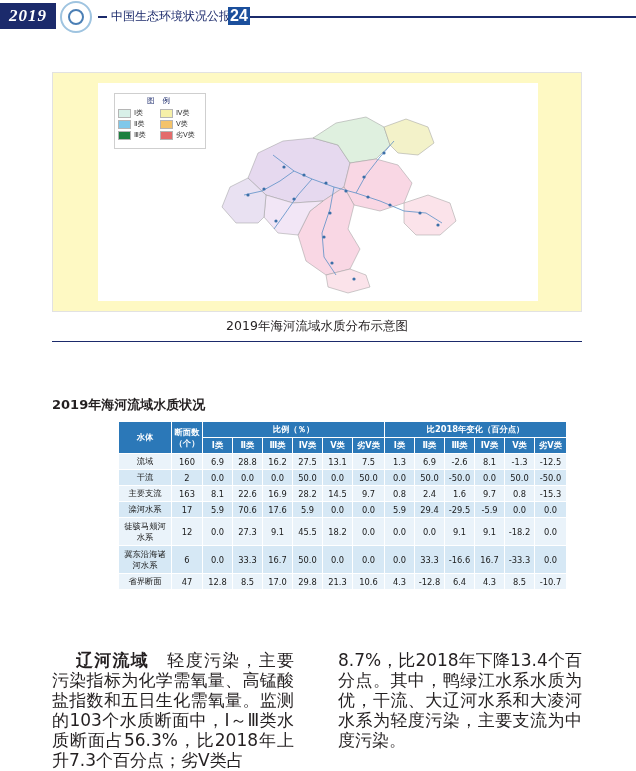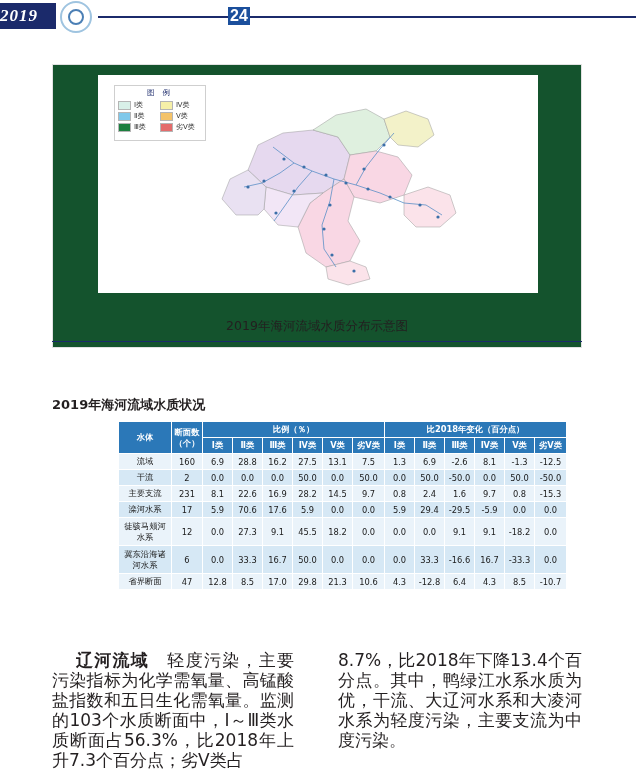--- a/index.html
+++ b/index.html
@@ -23,20 +23,21 @@
     border-bottom:none;
   }
   .year-badge{
     position:absolute;left:0;top:3px;width:56px;height:26px;
     background:#1b2a6b;
     color:#ffffff;
     font-style:italic;
     font-weight:bold;
     font-size:17px;
     letter-spacing:1px;
+    text-align:center;
     line-height:26px;
     font-family:"Liberation Serif","DejaVu Serif",serif;
   }
   .ring-outer{
     position:absolute;left:60px;top:1px;width:32px;height:32px;
     border:2px solid #9fc4e0;border-radius:50%;
     box-sizing:border-box;
   }
   .ring-inner{
     position:absolute;left:68px;top:9px;width:16px;height:16px;
@@ -55,22 +56,22 @@
     font-family:"DejaVu Sans",sans-serif;
   }
   .page-num{
     position:absolute;left:228px;top:7px;
     width:22px;height:18px;background:#1b4f9c;color:#fff;
     font-size:16px;font-weight:bold;text-align:center;line-height:18px;
   }
 
   
   .figure-wrap{
-    position:absolute;left:52px;top:64px;width:530px;height:284px;
-    background:#14532d;
+    position:absolute;left:52px;top:72px;width:530px;height:240px;
+    background:#fef9c3;
     border:1px solid #e2e2e2;
     box-sizing:border-box;
   }
   .figure-inner{
     position:absolute;left:45px;top:10px;width:440px;height:218px;
     background:#ffffff;
     overflow:hidden;
   }
   .legend-box{
     position:absolute;left:16px;top:10px;width:92px;height:56px;
@@ -149,20 +150,21 @@
 </style>
 </head>
 <body>
 
 <div class="header">
   <div class="header-bar"></div>
   <div class="year-badge">2019</div>
   <div class="ring-outer"></div>
   <div class="ring-inner"></div>
   <div class="header-rule"></div>
+  <div class="header-title">中国生态环境状况公报</div>
   <div class="page-num">24</div>
 </div>
 
 <div class="figure-wrap">
   <div class="figure-inner">
 
     <svg class="map-art" viewBox="0 0 440 218">
 
       <g stroke="#9a9a9a" stroke-width="0.5">
         <path d="M150 95 L160 70 L185 58 L215 55 L240 62 L252 80 L246 104 L225 118 L195 120 L168 112 Z" fill="#e6d9ef"></path>
@@ -302,21 +304,21 @@
       <td class="v">50.0</td>
       <td class="v">0.0</td>
       <td class="v">50.0</td>
       <td class="v">-50.0</td>
       <td class="v">0.0</td>
       <td class="v">50.0</td>
       <td class="v">-50.0</td>
     </tr>
     <tr>
       <td class="name">主要支流</td>
-      <td class="cnt">231</td>
+      <td class="cnt">163</td>
       <td class="v">8.1</td>
       <td class="v">22.6</td>
       <td class="v">16.9</td>
       <td class="v">28.2</td>
       <td class="v">14.5</td>
       <td class="v">9.7</td>
       <td class="v">0.8</td>
       <td class="v">2.4</td>
       <td class="v">1.6</td>
       <td class="v">9.7</td>

